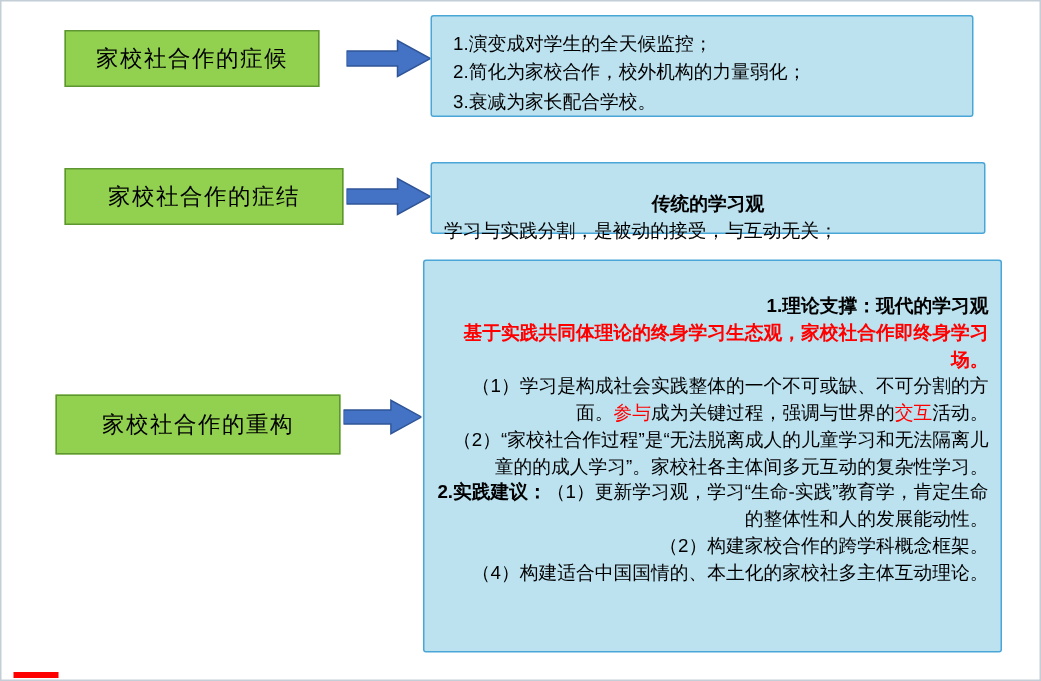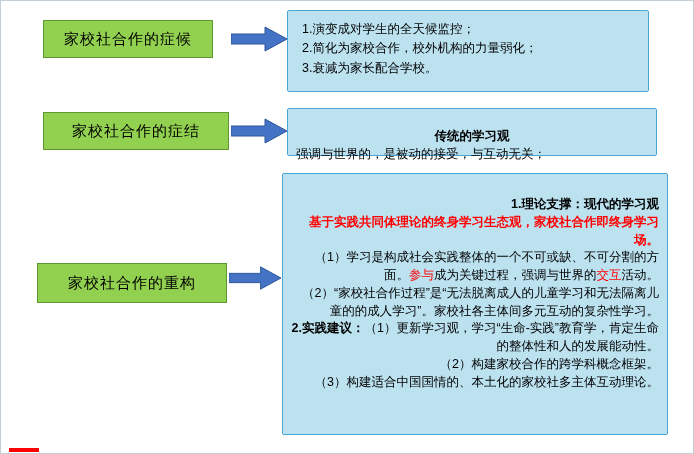--- a/index.html
+++ b/index.html
@@ -26,21 +26,21 @@
     border:1px solid var(--blue-border,#4BA6D8);
     box-sizing:border-box;
     color:#000;
     border-radius:2px;
   }
   .blue-box .para{margin:0;font-size:12.5px;line-height:1.42;}
   .blue-box .para.center{text-align:center;}
   .b{font-weight:bold;}
   .red{color:var(--red,#FF0000);font-weight:bold;}
   .seg-red-plain{color:var(--red,#FF0000);}
-  #box1{left:286px;top:9px;width:362px;height:82px;padding:9px 10px 6px 14px;}
+  #box1{left:286px;top:9px;width:362px;height:68px;padding:9px 10px 6px 14px;}
   #box1 .para{line-height:1.55;}
   #box2{left:286px;top:107px;width:370px;height:48px;padding:19px 8px;}
   #box3{left:281px;top:172px;width:386px;height:262px;padding:22px 8px;text-align:right;}
   #green1{left:42px;top:19px;width:170px;height:38px;}
   #green2{left:42px;top:111px;width:186px;height:38px;}
   #green3{left:36px;top:262px;width:190px;height:40px;font-family:Liberation Serif, serif;}
   .arrow{position:absolute;}
   #arrow1{left:230px;top:25px;}
   #arrow2{left:230px;top:117px;}
   #arrow3{left:228px;top:264px;}
@@ -67,33 +67,33 @@
     </div>
 
   <div class="green-box" id="green2">
     <span>家校社合作的症结</span>
   </div>
   <svg class="arrow" id="arrow2" width="56" height="26" viewBox="0 0 56 26">
     <polygon points="0,8 34,8 34,1 56,13 34,25 34,18 0,18" class="arrow-shape" fill="#4472C4" stroke="#2F5597" stroke-width="1"></polygon>
   </svg>
   <div class="blue-box" id="box2">
       <div class="para center"><span class="b">传统的学习观</span></div>
-      <div class="para"><span>强调与世界的，是被动的接受，与互动无关；</span></div>
+      <div class="para"><span>学习与实践分割，是被动的接受，与互动无关；</span></div>
     </div>
 
   <div class="green-box" id="green3">
     <span>家校社合作的重构</span>
   </div>
   <svg class="arrow" id="arrow3" width="52" height="26" viewBox="0 0 56 26">
     <polygon points="0,8 34,8 34,1 56,13 34,25 34,18 0,18" class="arrow-shape" fill="#4472C4" stroke="#2F5597" stroke-width="1"></polygon>
   </svg>
   <div class="blue-box" id="box3">
       <div class="para"><span class="b">1.理论支撑：现代的学习观</span></div>
       <div class="para"><span class="b red">基于实践共同体理论的终身学习生态观，家校社合作即终身学习场。</span></div>
       <div class="para"><span>（1）学习是构成社会实践整体的一个不可或缺、不可分割的方面。</span><span class="seg-red-plain">参与</span><span>成为关键过程，强调与世界的</span><span class="seg-red-plain">交互</span><span>活动。</span></div>
       <div class="para"><span>（2）“家校社合作过程”是“无法脱离成人的儿童学习和无法隔离儿童的的成人学习”。家校社各主体间多元互动的复杂性学习。</span></div>
       <div class="para"><span class="b">2.实践建议：</span><span>（1）更新学习观，学习“生命-实践”教育学，肯定生命的整体性和人的发展能动性。</span></div>
       <div class="para"><span>（2）构建家校合作的跨学科概念框架。</span></div>
-      <div class="para"><span>（3）构建适合中国国情的、本土化的家校社多主体互动理论。</span></div>
+      <div class="para"><span>（4）构建适合中国国情的、本土化的家校社多主体互动理论。</span></div>
     </div>
 
   <div class="red-mark"></div>
 </div>
 
 </body></html>

